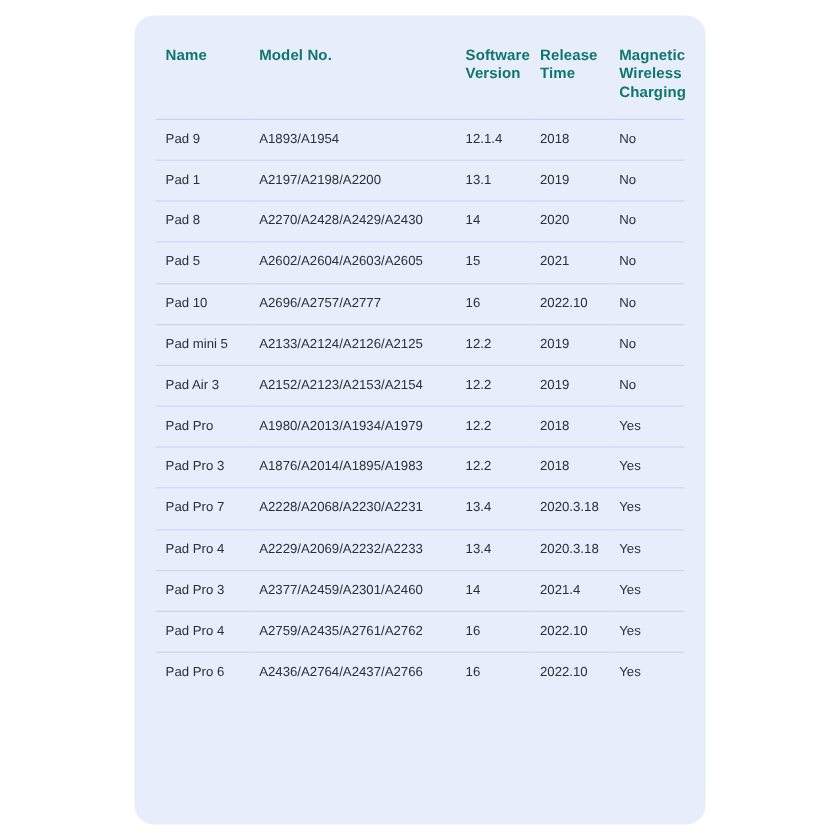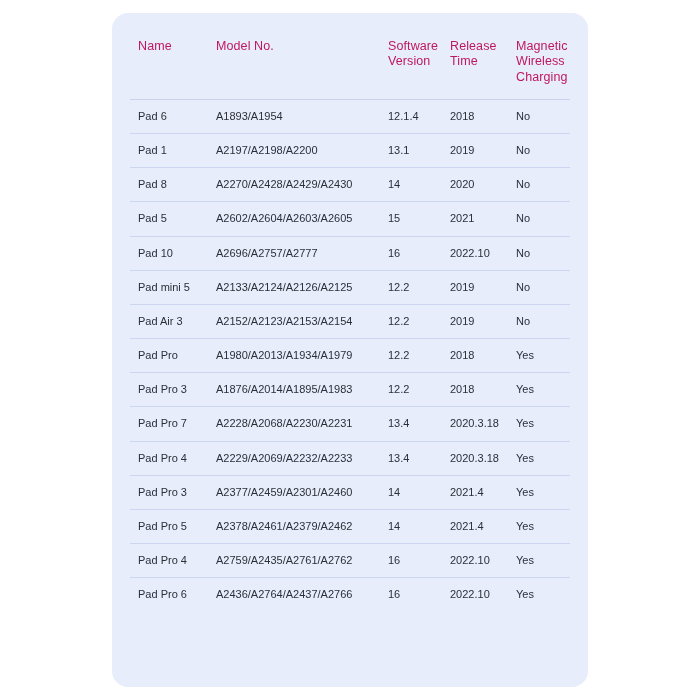--- a/index.html
+++ b/index.html
@@ -30,22 +30,22 @@
   }
   table.spec {
     width: 100%;
     border-collapse: collapse;
     table-layout: fixed;
   }
   table.spec thead th {
     text-align: left;
     vertical-align: top;
     font-size: 12.5px;
-    font-weight: normal;
-    color: #be185d;
+    font-weight: bold;
+    color: #0f766e;
     padding: 26px 4px 14px 8px;
     line-height: 1.22;
     letter-spacing: 0.1px;
   }
   table.spec thead tr {
     border-bottom: 1px solid #c9d3ef;
   }
   table.spec tbody td {
     font-size: 11px;
     color: #2b2f38;
@@ -83,21 +83,21 @@
         <tr>
           <th>Name</th>
           <th>Model No.</th>
           <th>Software Version</th>
           <th>Release Time</th>
           <th>Magnetic Wireless Charging</th>
         </tr>
       </thead>
       <tbody id="table-body">
           <tr>
-            <td>Pad 6</td>
+            <td>Pad 9</td>
             <td>A1893/A1954</td>
             <td>12.1.4</td>
             <td>2018</td>
             <td>No</td>
           </tr>
           <tr>
             <td>Pad 1</td>
             <td>A2197/A2198/A2200</td>
             <td>13.1</td>
             <td>2019</td>
@@ -167,27 +167,20 @@
             <td>Yes</td>
           </tr>
           <tr>
             <td>Pad Pro 3</td>
             <td>A2377/A2459/A2301/A2460</td>
             <td>14</td>
             <td>2021.4</td>
             <td>Yes</td>
           </tr>
           <tr>
-            <td>Pad Pro 5</td>
-            <td>A2378/A2461/A2379/A2462</td>
-            <td>14</td>
-            <td>2021.4</td>
-            <td>Yes</td>
-          </tr>
-          <tr>
             <td>Pad Pro 4</td>
             <td>A2759/A2435/A2761/A2762</td>
             <td>16</td>
             <td>2022.10</td>
             <td>Yes</td>
           </tr>
           <tr>
             <td>Pad Pro 6</td>
             <td>A2436/A2764/A2437/A2766</td>
             <td>16</td>

